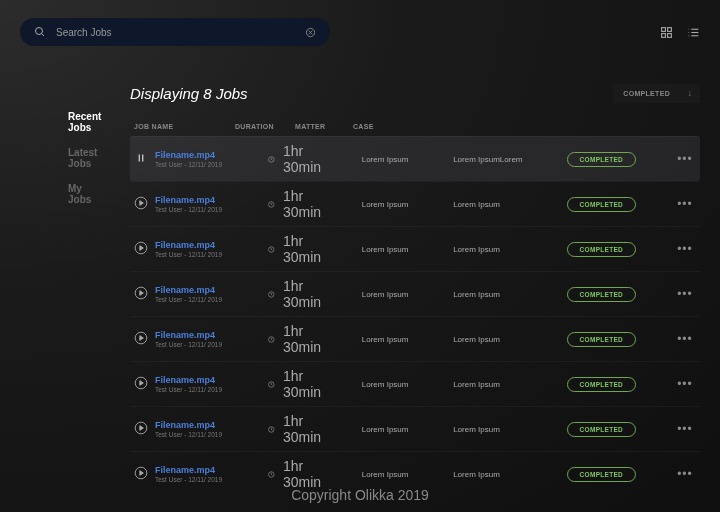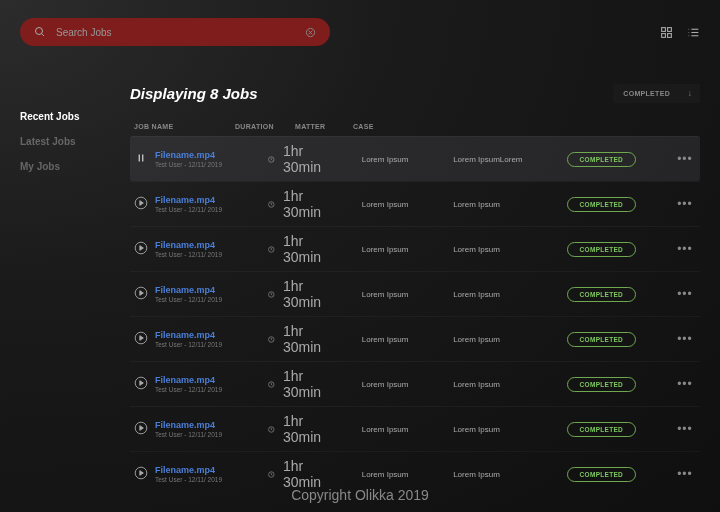--- a/index.html
+++ b/index.html
@@ -13,40 +13,40 @@
 }
 .topbar {
   display: flex; align-items: center;
   padding: 18px 20px;
   gap: 100px;
 }
 .logo { display: flex; align-items: center; gap: 8px; }
 .logo-text { color: #fff; font-size: 12px; letter-spacing: 3px; font-weight: 400; }
 .search {
   flex: 0 0 310px;
-  background: #7f1d1d;
+  background: #0f172a;
   border-radius: 18px;
   display: flex; align-items: center;
   padding: 8px 14px;
   gap: 10px;
 }
 .search input {
   flex: 1; background: none; border: none; outline: none;
   color: #aaa; font-size: 10px;
 }
 .search input::placeholder { color: #999; }
 .top-icons { margin-left: auto; display: flex; gap: 14px; }
 .icon-btn { color: #aaa; cursor: pointer; }
 .main { display: flex; padding: 20px 20px 0 20px; gap: 30px; }
 .sidebar { width: 80px; padding-top: 20px; }
-.sidebar-item { font-size: 10px; padding: 7px 0; cursor: pointer; color: #666; font-weight: 600; }
+.sidebar-item { font-size: 10px; padding: 7px 0; cursor: pointer; color: #666; font-weight: 600; margin-left: 48px; }
 .sidebar-item.active { color: #fff; }
 .content { flex: 1; }
 .content-header { display: flex; align-items: center; justify-content: space-between; margin-bottom: 14px; }
-.title { color: #fff; font-size: 15px; font-weight: 700; font-style: italic; }
+.title { color: #fff; font-size: 15px; font-weight: 400; font-style: italic; }
 .filter {
   background: #1a1a1a; border: none;
   color: #888; font-size: 7px; font-weight: 700;
   padding: 6px 30px 6px 10px;
   cursor: pointer;
   position: relative;
   letter-spacing: 0.3px;
 }
 .filter::after {
   content: '↓'; position: absolute; right: 8px; top: 5px; font-size: 8px;

